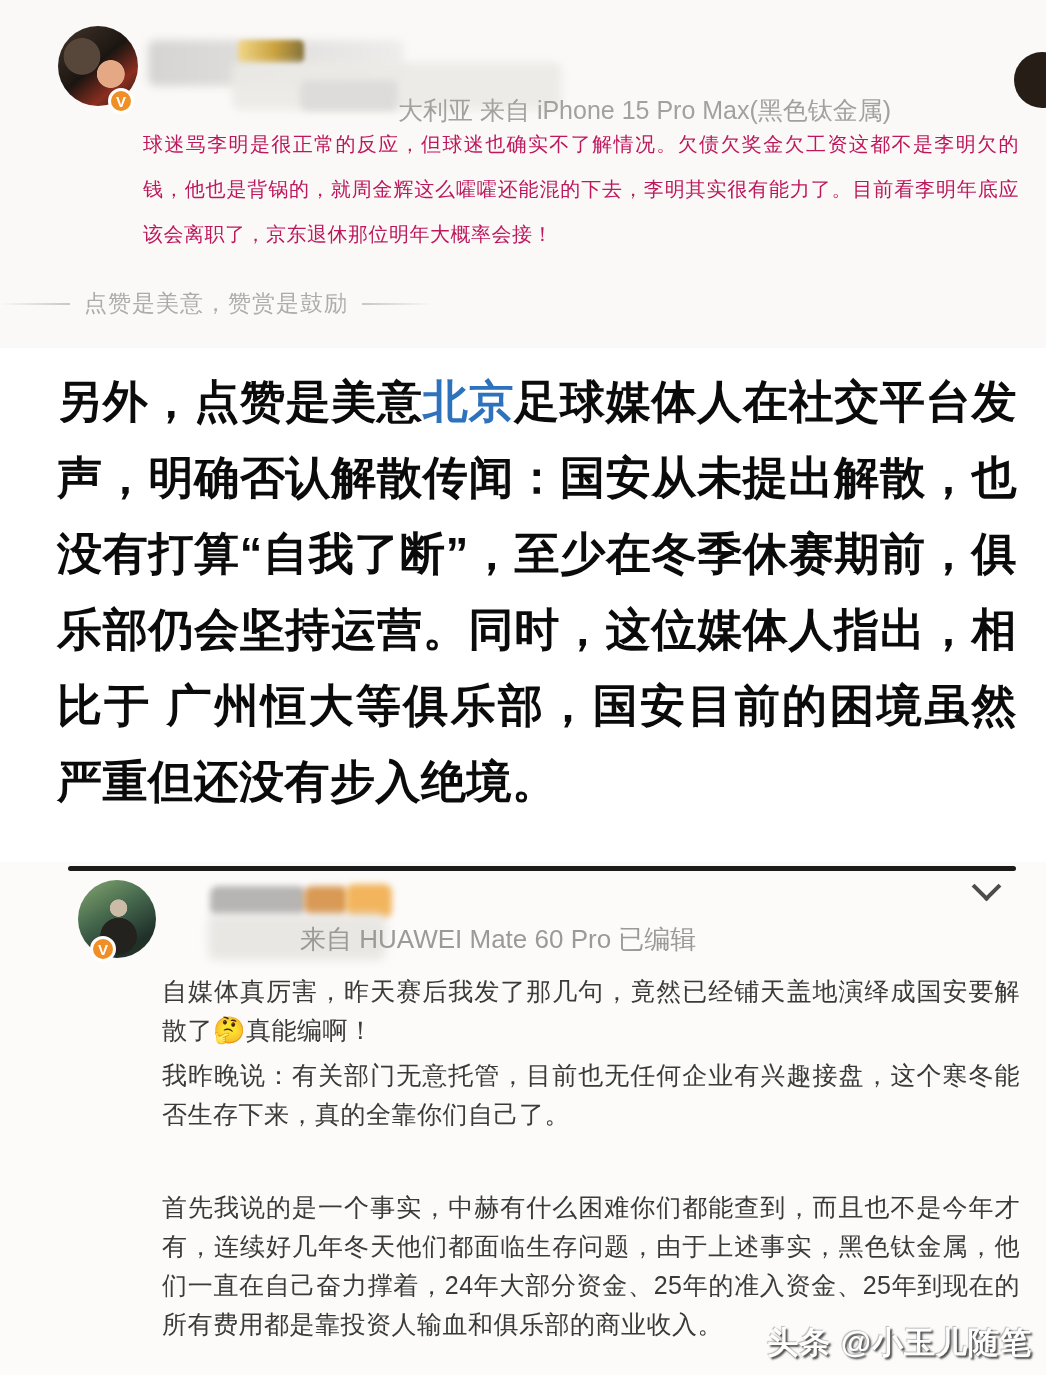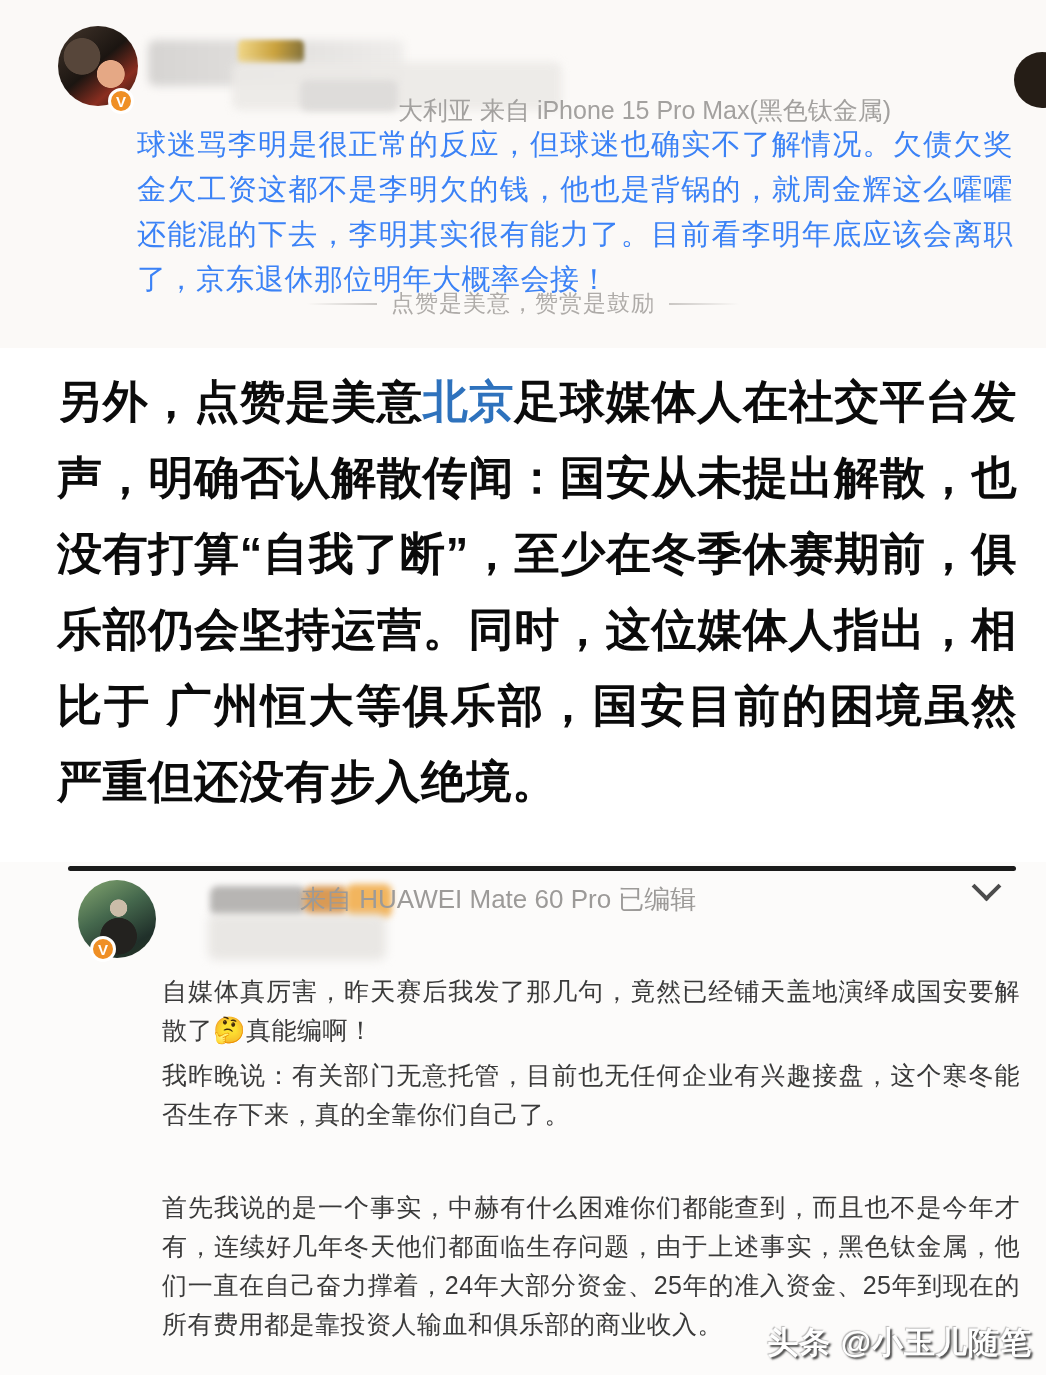--- a/index.html
+++ b/index.html
@@ -21,24 +21,24 @@
     background:#ef8f25;border:3px solid #fff;color:#fff;font-weight:bold;
     font-size:15px;display:flex;align-items:center;justify-content:center;box-sizing:border-box;}
   .vb1{left:108px;top:88px;}
   .blurbox{position:absolute;filter:blur(4px);border-radius:8px;}
   .b1a{left:148px;top:40px;width:256px;height:46px;background:linear-gradient(90deg,#d6d4d2,#e4e2e0 60%,#efedeb);}
   .b1b{left:232px;top:62px;width:330px;height:48px;background:#eceae7;opacity:.9;}
   .b1gold{left:238px;top:40px;width:66px;height:24px;filter:blur(2px);border-radius:5px;
     background:linear-gradient(100deg,#f2d98c 0%,#caa23d 55%,#7d6d3a 100%);}
   .b1c{left:300px;top:80px;width:98px;height:31px;background:#dedcda;filter:blur(3px);}
   .meta1{position:absolute;left:398px;top:94px;font-size:25px;color:#a3a19f;white-space:nowrap;}
-  .post1-text{position:absolute;left:137px;top:122px;width:876px;
-    font-size:29px;line-height:45px;color:#3b82f6;text-align:justify;letter-spacing:0.5px;}
+  .post1-text{position:absolute;left:143px;top:122px;width:876px;
+    font-size:20px;line-height:45px;color:#be185d;text-align:justify;letter-spacing:0.5px;}
   .divider{position:absolute;left:0;top:288px;width:1046px;display:flex;
-    align-items:center;justify-content:center;gap:14px;}
+    align-items:center;gap:14px;}
   .divline{height:2px;width:70px;background:linear-gradient(90deg,rgba(190,188,186,0),#c9c6c3);}
   .divline.r{background:linear-gradient(90deg,#c9c6c3,rgba(190,188,186,0));}
   .divtext{font-size:23px;color:#aeaba8;letter-spacing:1px;}
   
   .crescent{position:absolute;left:1014px;top:52px;width:56px;height:56px;border-radius:50%;
     background:#251d16;}
   
   .article{position:absolute;left:57px;top:364px;width:960px;
     font-size:45px;line-height:76px;color:#0b0b0b;font-weight:600;
     text-align:justify;letter-spacing:0.5px;}
@@ -53,21 +53,21 @@
     background:
       radial-gradient(circle at 52% 36%, #cbbca8 0 13%, rgba(0,0,0,0) 14%),
       radial-gradient(circle at 52% 72%, #23221f 0 26%, rgba(0,0,0,0) 27%),
       linear-gradient(150deg,#86a871 0%,#45684d 42%,#20302a 78%,#263621 100%);
   }
   .vb2{left:90px;top:936px;}
   .b2a{left:210px;top:886px;width:96px;height:30px;background:#b7b5b3;filter:blur(3px);}
   .b2b{left:304px;top:886px;width:44px;height:30px;background:#d99a55;filter:blur(3px);}
   .b2c{left:346px;top:884px;width:46px;height:34px;background:#f2b55e;filter:blur(3px);}
   .b2d{left:208px;top:914px;width:178px;height:46px;background:#e9e7e4;filter:blur(5px);}
-  .meta2{position:absolute;left:300px;top:882px;font-size:26px;color:#9c9a98;white-space:nowrap;}
+  .meta2{position:absolute;left:300px;top:922px;font-size:26px;color:#9c9a98;white-space:nowrap;}
   .post2-p{position:absolute;left:162px;width:858px;font-size:25px;line-height:39px;
     color:#3a3a3a;text-align:justify;letter-spacing:0.5px;}
   .p2-1{top:972px;}
   .p2-2{top:1056px;}
   .p2-3{top:1188px;}
   .emoji{font-size:26px;line-height:39px;}
   
   .watermark{position:absolute;right:14px;top:1322px;font-size:31px;font-weight:bold;
     color:#ffffff;letter-spacing:1px;
     text-shadow:2px 2px 2px rgba(45,45,45,.85), -1px -1px 1px rgba(90,90,90,.4);margin-left:44px;}

